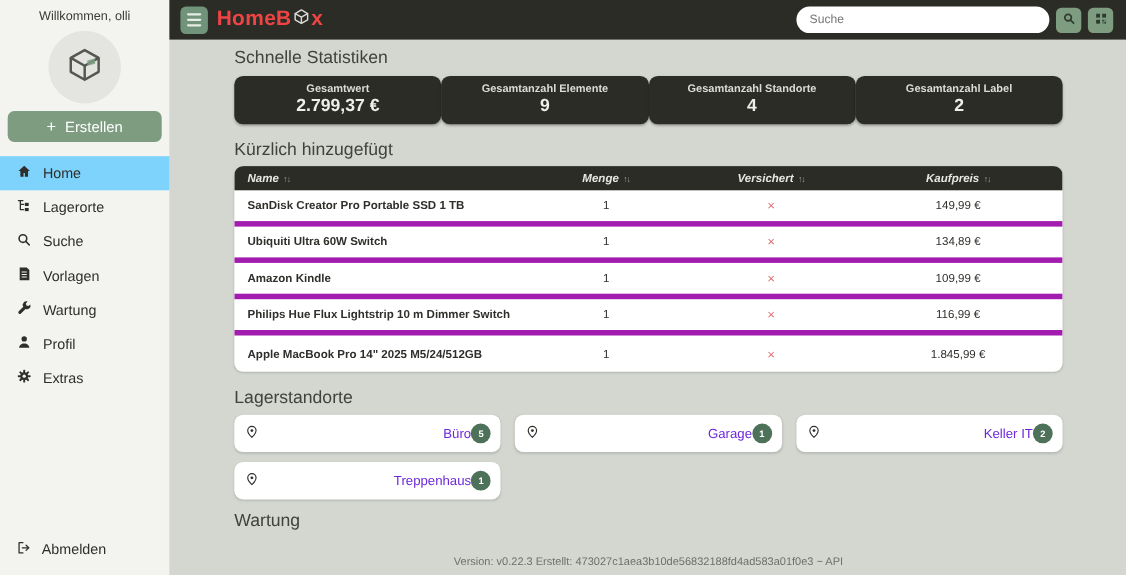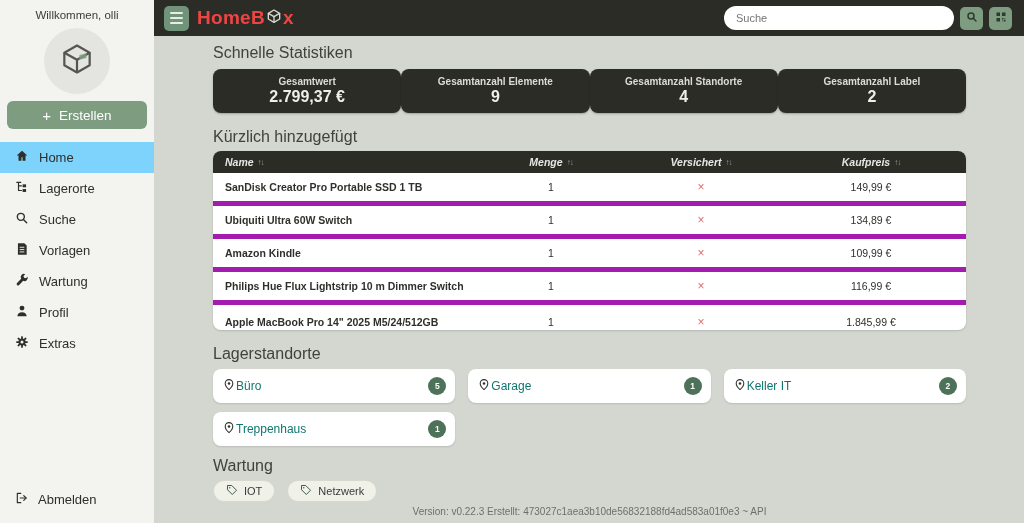--- a/index.html
+++ b/index.html
@@ -50,21 +50,21 @@
   .trow { height:33px; font-size:10.5px; color:#2f302b; border-bottom:5px solid #a21caf; }
   .trow:last-child { border-bottom:none; }
   .td { text-align:center; }
   .td.name { text-align:left; padding-left:12px; font-weight:bold; }
   .x-mark { color:#e06c6c; font-size:12px; }
 
   
   .title-loc { margin-top:15px; }
   .loc-grid { margin-top:6px; display:grid; grid-template-columns:repeat(3,1fr); gap:9px 13px; }
   .loc-card { background:#fff; border-radius:8px; height:34px; display:flex; align-items:center; padding:0 9px; box-shadow:0 1px 2px rgba(0,0,0,.12); cursor:pointer; }
-  .loc-name { flex:1; text-align:left; font-size:12px; color:#0f766e; }
+  .loc-name { flex:1; text-align:right; font-size:12px; color:#6d28d9; }
   .loc-badge { width:18px; height:18px; border-radius:50%; background:#4d7159; color:#fff; font-size:8.5px; font-weight:bold; display:flex; align-items:center; justify-content:center; }
   .loc-card svg { color:#2f302b; }
 
   
   .title-labels { margin-top:11px; }
   .chips { display:flex; gap:12px; margin-top:5px; }
   .chip { display:flex; align-items:center; gap:6px; background:#f0f1e9; border:1px solid #d7d9cc; border-radius:12px; height:22px; padding:0 12px; font-size:11px; color:#3a3b35; cursor:pointer; }
   .chip svg { color:#3f5a46; }
 
   .footer { margin-top:auto; text-align:center; font-size:10px; color:#6e7069; padding:4px 0 6px 0; }
@@ -333,37 +333,17 @@
                 <path d="M12 21.5s-6.5-5.6-6.5-10.5a6.5 6.5 0 1 1 13 0c0 4.9-6.5 10.5-6.5 10.5z"></path>
                 <circle cx="12" cy="11" r="2.2" fill="currentColor" stroke="none"></circle>
               </svg>
           </span>
           <span class="loc-name">Treppenhaus</span>
           <span class="loc-badge">1</span>
         </div>
       </div>
 
       <div class="section-title title-labels">Wartung</div>
-      <div class="chips">
-        <div class="chip">
-          <span>
-            <svg width="12" height="12" viewBox="0 0 24 24" fill="none" stroke="currentColor" stroke-width="2" stroke-linejoin="round">
-                <path d="M3 3h8.5L21 12.5 12.5 21 3 11.5z"></path>
-                <circle cx="7.5" cy="7.5" r="1.4" fill="currentColor" stroke="none"></circle>
-              </svg>
-          </span>
-          <span>IOT</span>
-        </div>
-        <div class="chip">
-          <span>
-            <svg width="12" height="12" viewBox="0 0 24 24" fill="none" stroke="currentColor" stroke-width="2" stroke-linejoin="round">
-                <path d="M3 3h8.5L21 12.5 12.5 21 3 11.5z"></path>
-                <circle cx="7.5" cy="7.5" r="1.4" fill="currentColor" stroke="none"></circle>
-              </svg>
-          </span>
-          <span>Netzwerk</span>
-        </div>
-      </div>
 
       <div class="footer">Version: v0.22.3 Erstellt: 473027c1aea3b10de56832188fd4ad583a01f0e3 ~ API</div>
     </div>
   </div>
 </div>
 
 </body></html>

